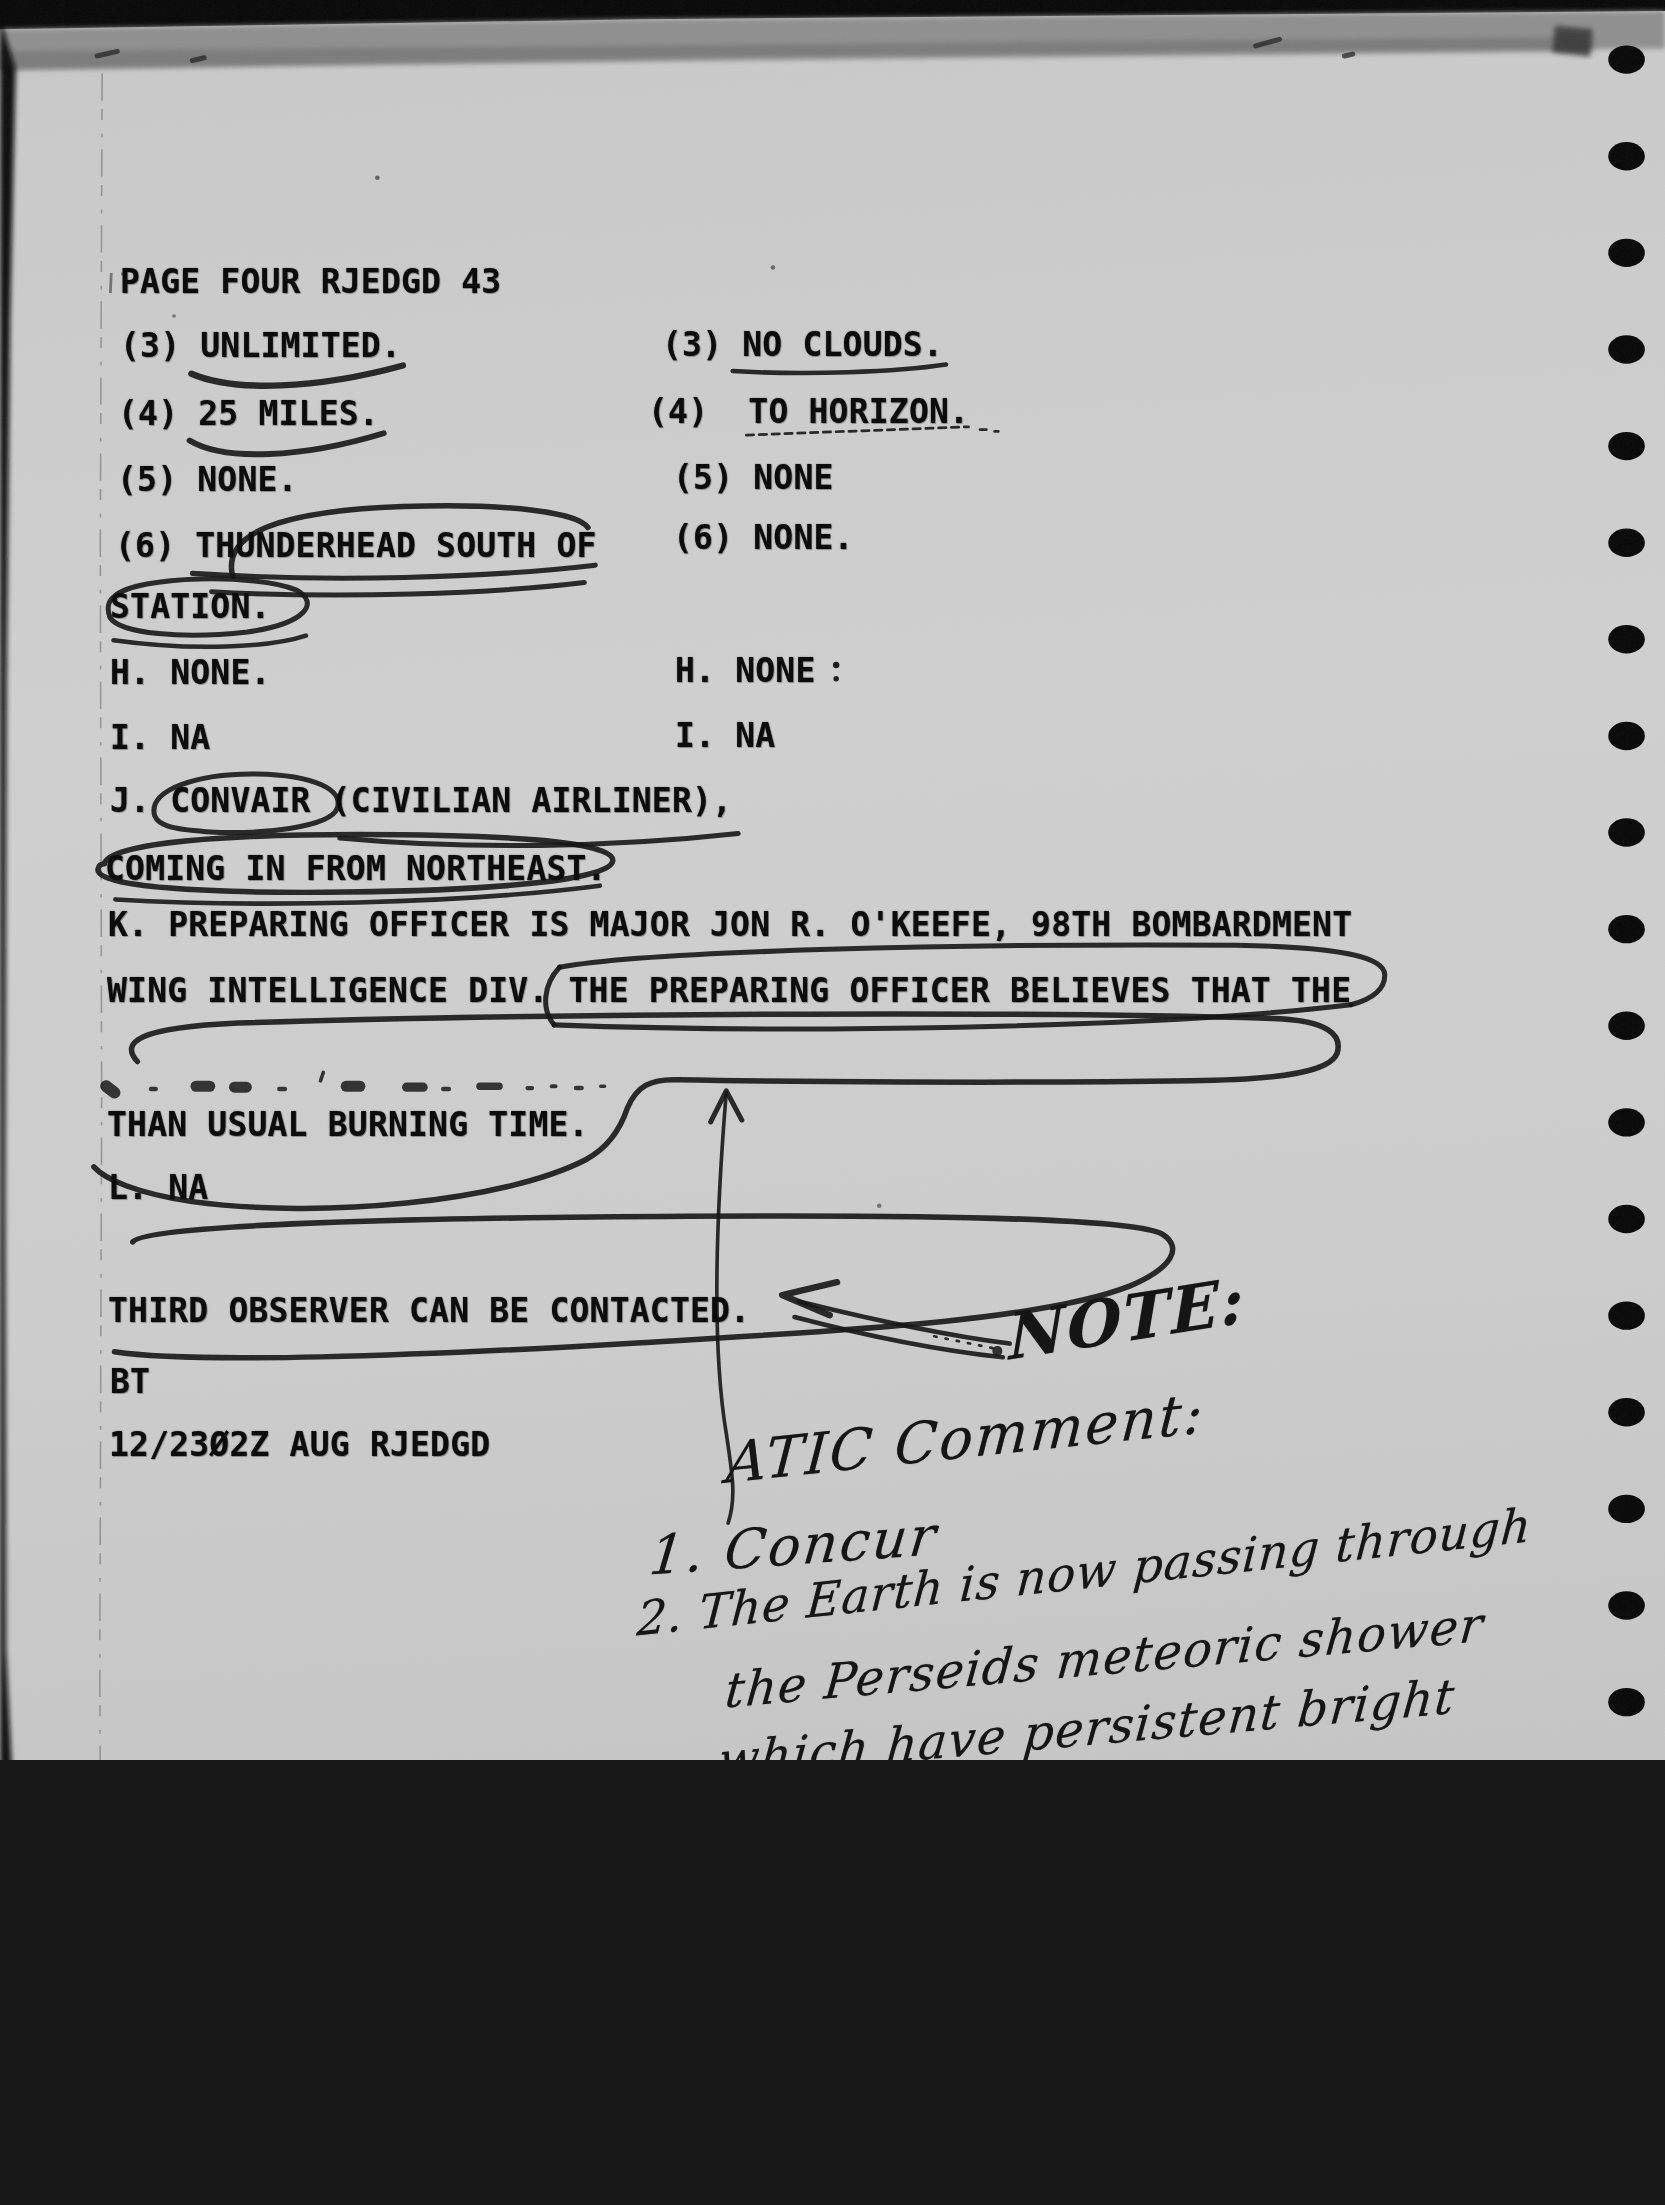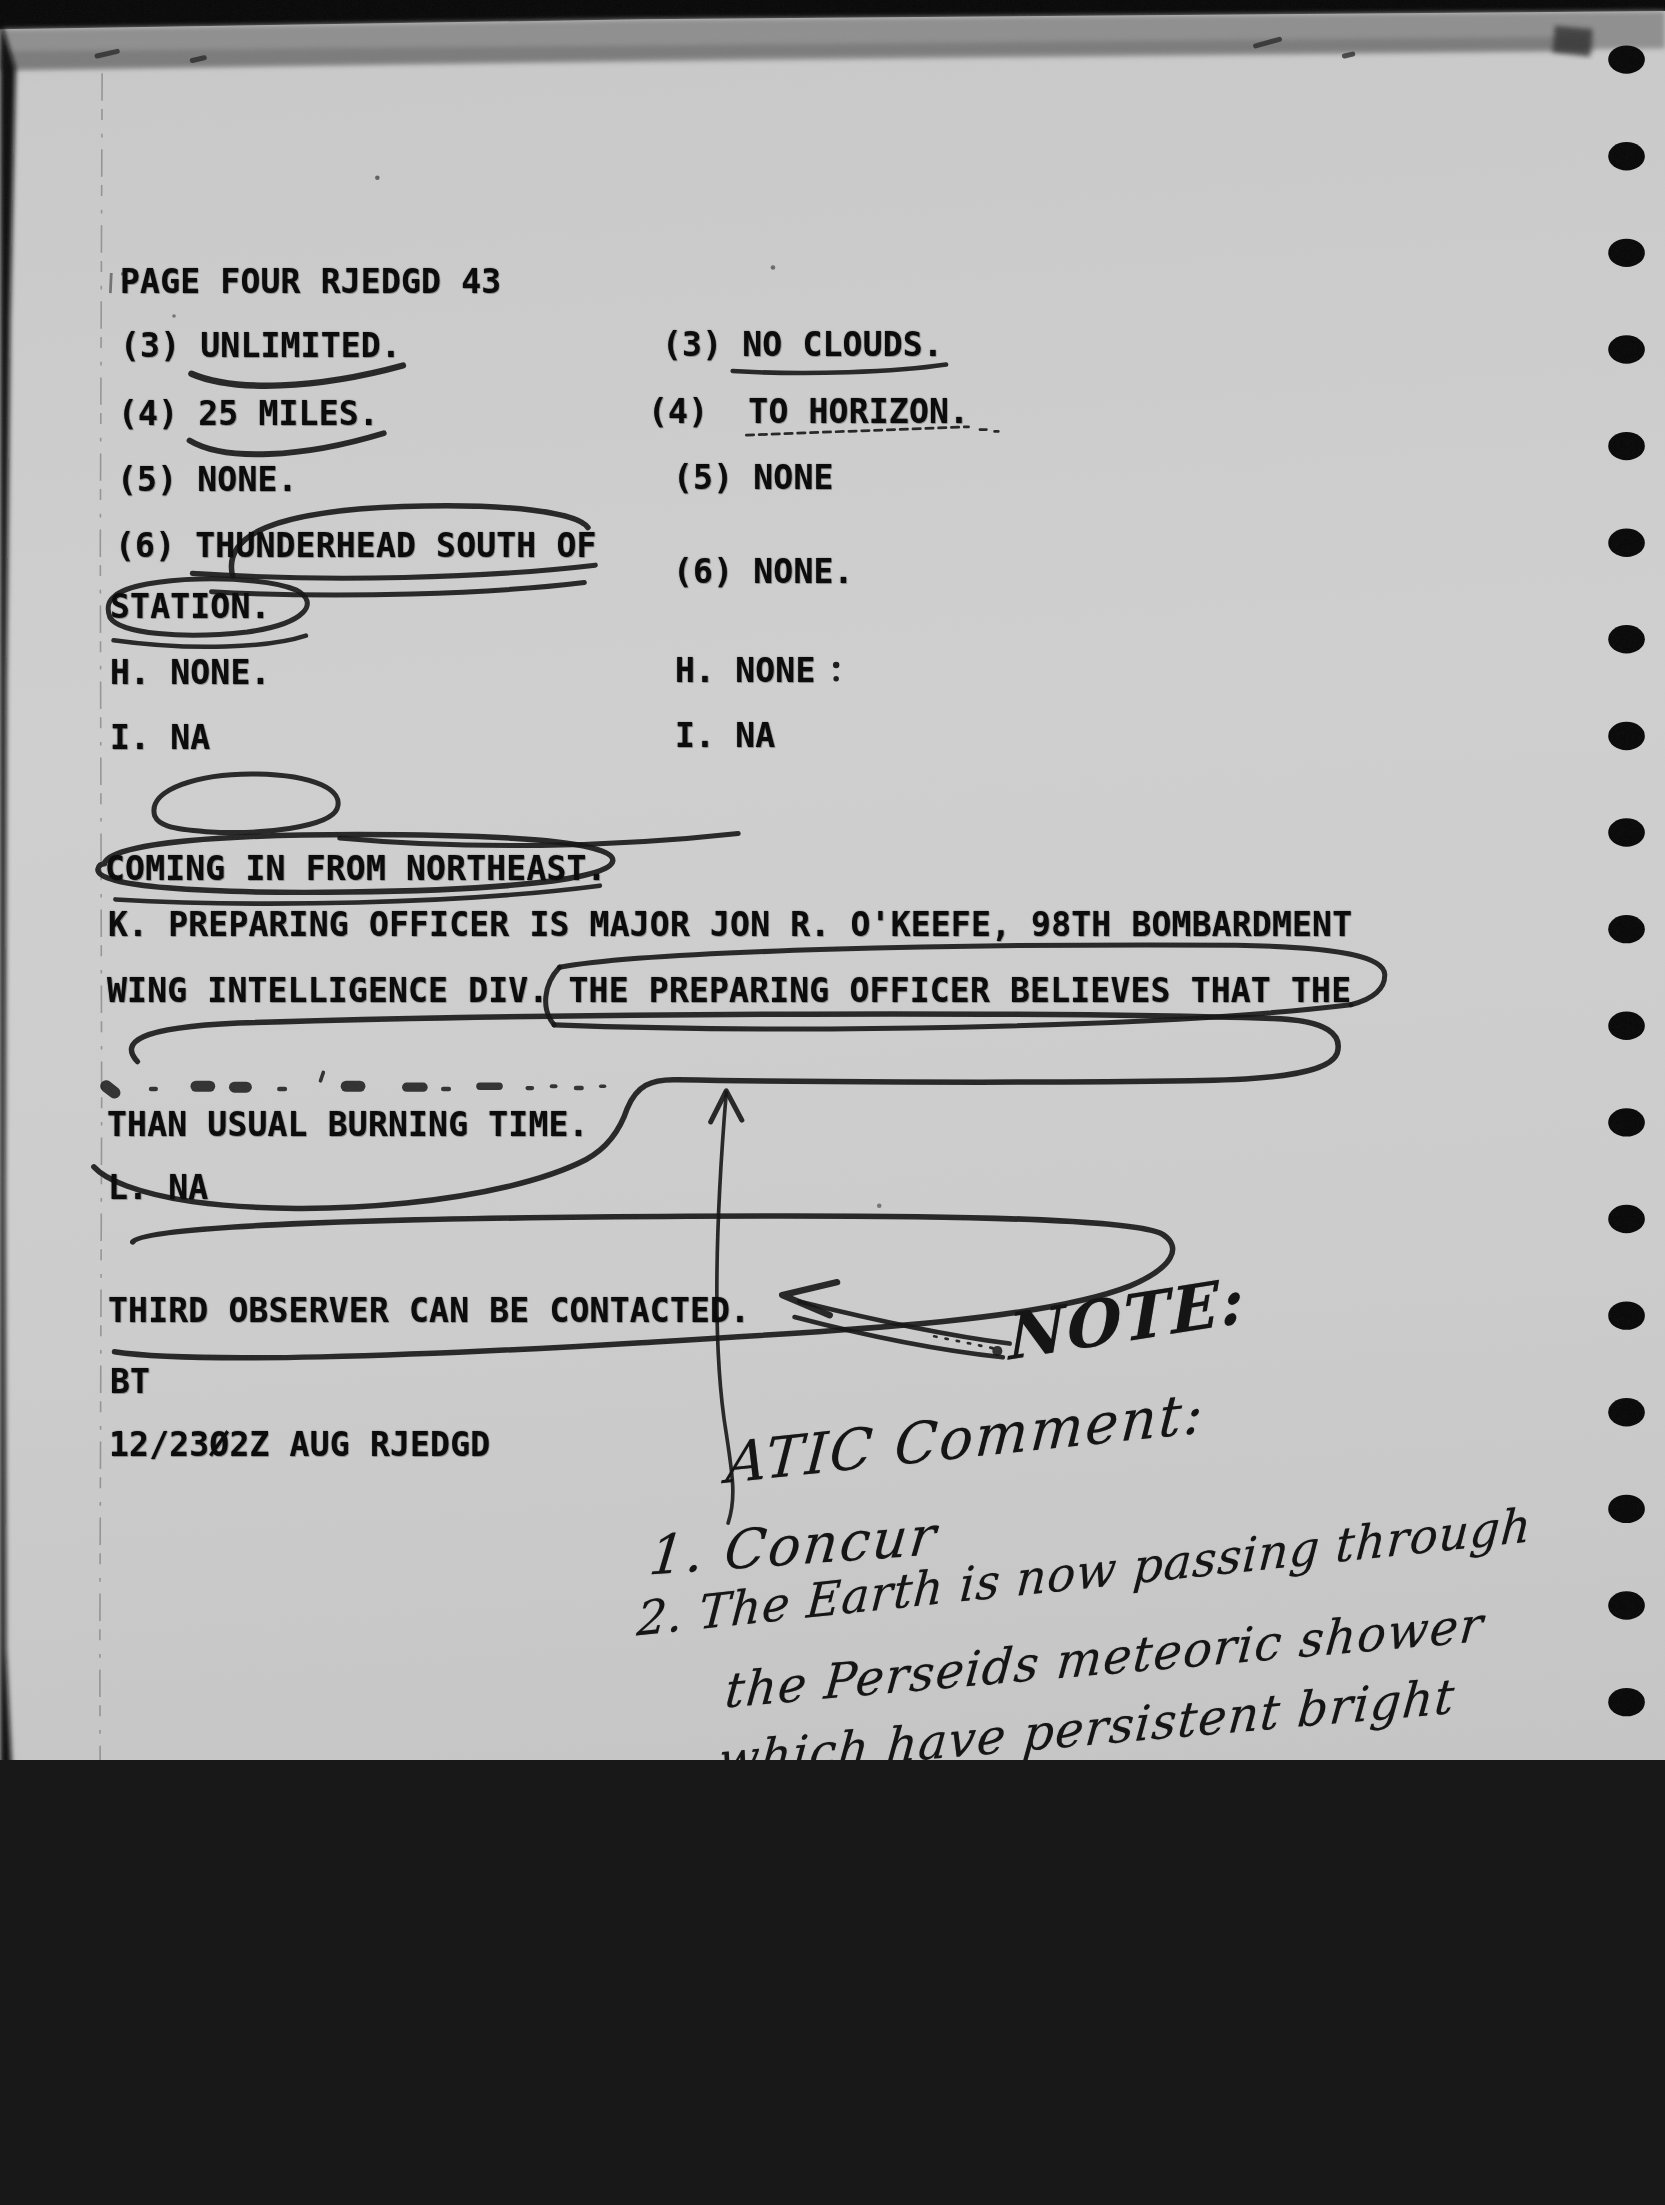--- a/index.html
+++ b/index.html
@@ -192,29 +192,30 @@
   <div class="typed" style="left:120px;top:328px">(3) UNLIMITED.</div>
   <div class="typed" style="left:662px;top:327px">(3) NO CLOUDS.</div>
 
   <div class="typed" style="left:118px;top:396px">(4) 25 MILES.</div>
   <div class="typed" style="left:648px;top:394px">(4)  TO HORIZON.</div>
 
   <div class="typed" style="left:117px;top:462px">(5) NONE.</div>
   <div class="typed" style="left:673px;top:460px">(5) NONE</div>
 
   <div class="typed" style="left:115px;top:528px">(6) THUNDERHEAD SOUTH OF</div>
-  <div class="typed" style="left:673px;top:554px">(6) NONE.</div>
+  <div class="typed" style="left:673px;top:520px">(6) NONE.</div>
   <div class="typed" style="left:110px;top:589px">STATION.</div>
 
   <div class="typed" style="left:110px;top:655px">H. NONE.</div>
   <div class="typed" style="left:675px;top:653px">H. NONE</div>
 
   <div class="typed" style="left:110px;top:720px">I. NA</div>
   <div class="typed" style="left:675px;top:718px">I. NA</div>
 
+  <div class="typed" style="left:110px;top:783px">J. CONVAIR (CIVILIAN AIRLINER),</div>
   <div class="typed" style="left:105px;top:851px">COMING IN FROM NORTHEAST.</div>
 
   <div class="typed" style="left:108px;top:907px">K. PREPARING OFFICER IS MAJOR JON R. O'KEEFE, 98TH BOMBARDMENT</div>
   <div class="typed" style="left:107px;top:973px">WING INTELLIGENCE DIV. THE PREPARING OFFICER BELIEVES THAT THE</div>
   <div class="typed" style="left:107px;top:1107px">THAN USUAL BURNING TIME.</div>
 
   <div class="typed" style="left:108px;top:1170px">L. NA</div>
 
   <div class="typed" style="left:108px;top:1293px">THIRD OBSERVER CAN BE CONTACTED.</div>
 

